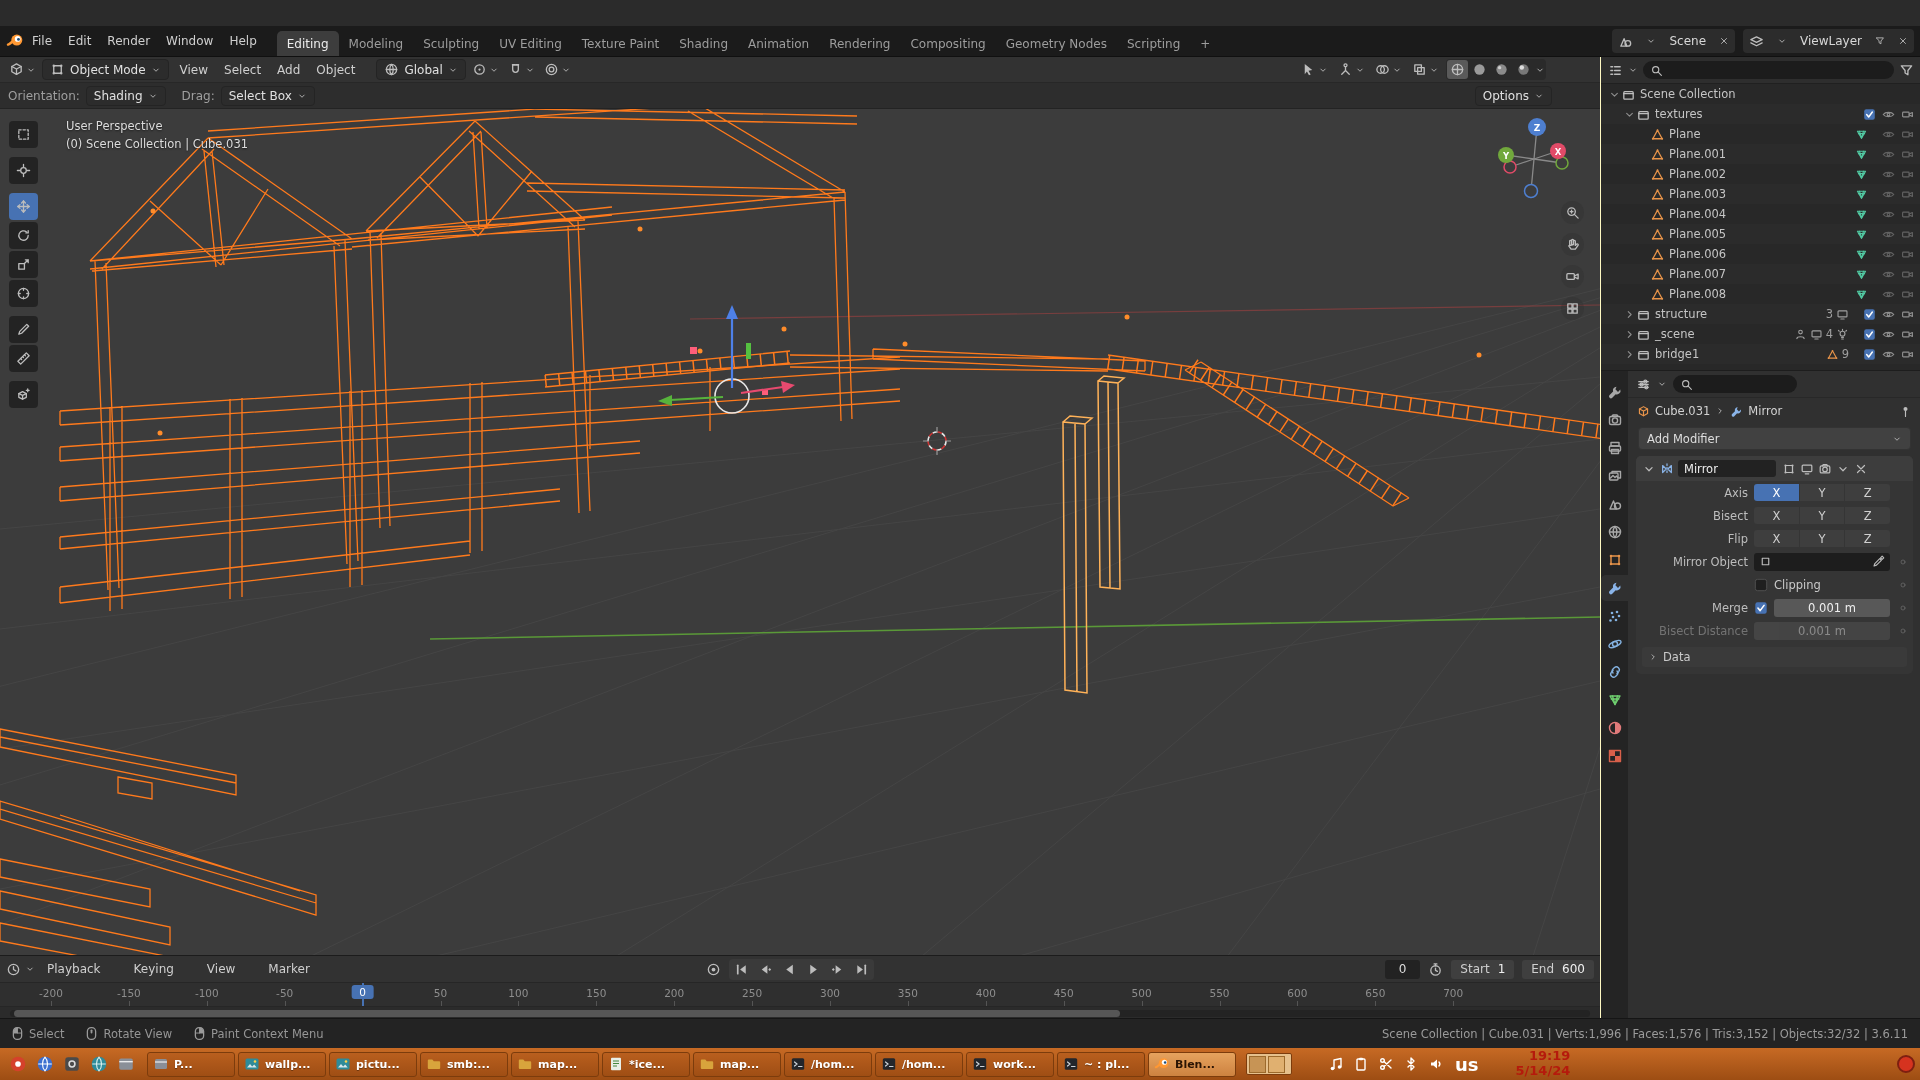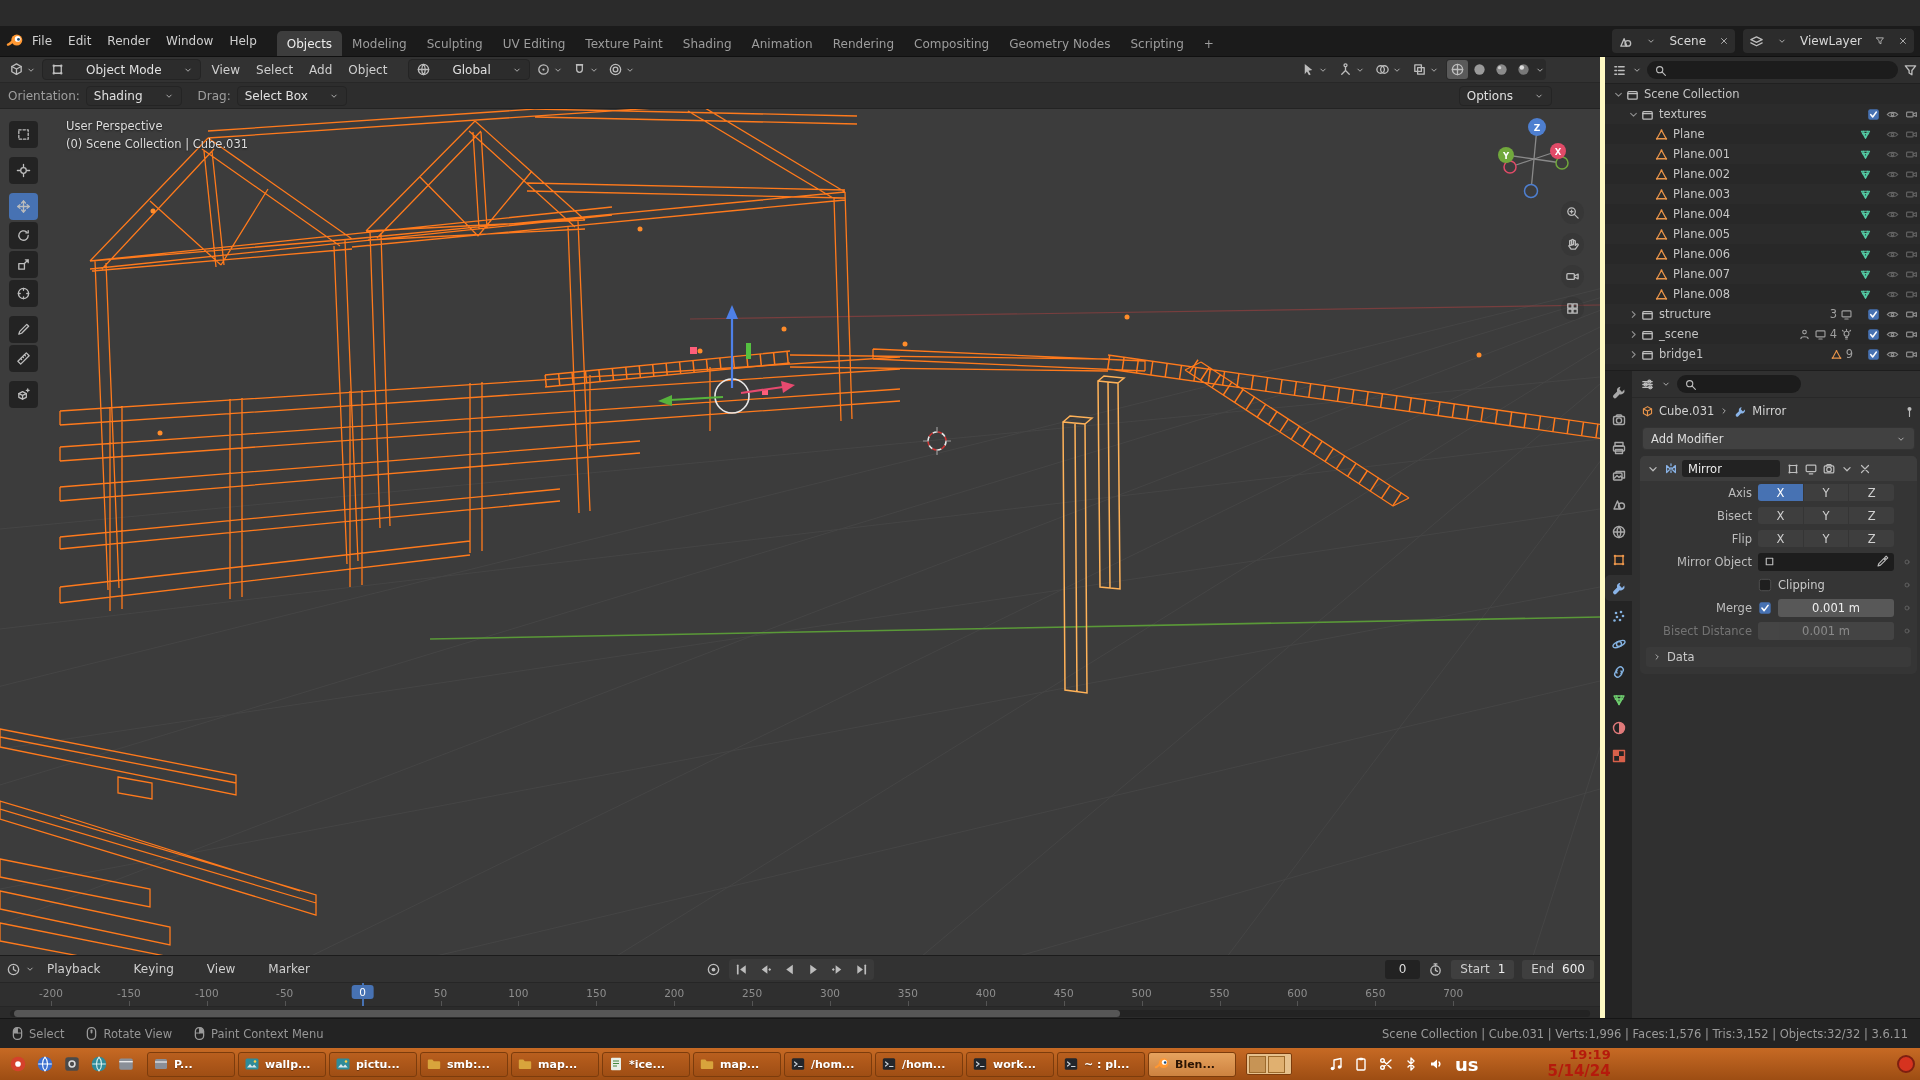--- a/index.html
+++ b/index.html
@@ -22,42 +22,42 @@
   .menu-item{padding:3px 8px;border-radius:3px;color:#cfcfcf;white-space:nowrap;}
   #ws-tabs{display:flex;margin-left:12px;height:100%;align-items:flex-end;}
   .ws-tab{padding:6px 10px 5px;color:#9d9d9d;border-radius:5px 5px 0 0;white-space:nowrap;}
   .ws-tab.active{background:#3d3d3d;color:#ececec;}
   #topbar-right{margin-left:auto;display:flex;align-items:center;gap:8px;}
   .tb-select{display:flex;align-items:center;gap:13px;background:#2c2c2c;border-radius:4px;padding:2px 6px;height:20px;color:#d8d8d8;}
 
   
   #vp-header1{position:absolute;left:0;top:57px;width:1600px;height:26px;background:#323232;border-bottom:1px solid #272727;display:flex;align-items:center;gap:3px;padding:0 6px;box-sizing:border-box;}
   #vp-header2{position:absolute;left:0;top:83px;width:1600px;height:26px;background:#2d2d2d;border-bottom:1px solid #232323;display:flex;align-items:center;gap:6px;padding:0 8px;box-sizing:border-box;color:#b5b5b5;}
-  .dd{display:inline-flex;align-items:center;gap:21px;background:#2c2c2c;border:1px solid #242424;border-radius:4px;padding:2px 7px;color:#e0e0e0;white-space:nowrap;}
+  .dd{display:inline-flex;align-items:center;gap:5px;background:#2c2c2c;border:1px solid #242424;border-radius:4px;padding:2px 7px;color:#e0e0e0;white-space:nowrap;}
   .hbtn{display:inline-flex;align-items:center;gap:2px;padding:2px 3px;border-radius:3px;color:#c8c8c8;}
   .hbtn.active{background:#5a5a5a;}
   .shading-group{display:inline-flex;background:#2a2a2a;border-radius:4px;padding:1px;align-items:center;gap:1px;}
   #vp-right-icons{margin-left:auto;display:flex;align-items:center;gap:4px;margin-right:48px;}
   #vp-h2-right{margin-left:auto;margin-right:40px;}
   .hdr-label{color:#9f9f9f;}
 
   
   #viewport{position:absolute;left:0;top:109px;width:1600px;height:846px;background:#3c3c3c;overflow:hidden;}
   #wire{position:absolute;left:0;top:0;}
   #vp-overlay{position:absolute;left:66px;top:8px;color:#dcdcdc;font-size:11.5px;line-height:18px;text-shadow:0 1px 2px rgba(0,0,0,.55);}
   #vp-toolbar{position:absolute;left:9px;top:12px;display:flex;flex-direction:column;gap:2px;}
   .tool-btn{width:29px;height:27px;border-radius:4px;background:rgba(34,34,34,.92);display:flex;align-items:center;justify-content:center;color:#d5d5d5;}
   .tool-btn.active{background:#4772b3;color:#fff;}
   .tool-btn.gap{margin-top:7px;}
   #vp-side-icons{position:absolute;right:16px;top:92px;display:flex;flex-direction:column;gap:9px;}
   .side-btn{width:23px;height:23px;border-radius:50%;display:flex;align-items:center;justify-content:center;color:#c3c3c3;background:rgba(45,45,45,.35);}
   .side-btn .ic{width:15px;height:15px;}
 
   
-  #right-col{position:absolute;left:1600px;top:57px;width:320px;height:961px;background:#2e2e2e;border-left:5px solid #fef9c3;box-sizing:border-box;}
+  #right-col{position:absolute;left:1600px;top:57px;width:320px;height:961px;background:#2e2e2e;border-left:1px solid #fef9c3;box-sizing:border-box;}
   #outliner{position:absolute;left:0;top:0;width:320px;height:313px;background:#282828;overflow:hidden;}
   .ol-header{height:26px;background:#2e2e2e;border-bottom:1px solid #202020;display:flex;align-items:center;gap:5px;padding:0 7px;}
   .ol-search{flex:1;height:18px;background:#1c1c1c;border-radius:9px;display:flex;align-items:center;gap:4px;padding:0 7px;color:#8a8a8a;}
   #ol-tree{font-size:11.5px;}
   .ol-row{height:20px;display:flex;align-items:center;padding:0 7px;color:#c5c5c5;white-space:nowrap;}
   .ol-row:nth-child(even){background:#2b2b2b;}
   .tri{width:13px;height:13px;color:#8d8d8d;flex:none;}
   .ol-label{margin-left:4px;}
   .ol-spacer{flex:1;}
   .ol-suffix{display:flex;align-items:center;gap:3px;color:#9f9f9f;margin-right:14px;}
@@ -127,21 +127,21 @@
   .task-btn.active{background:linear-gradient(180deg,#e6a35e,#cd8240);color:#2b1403;text-shadow:none;}
   .task-btn .ic{width:16px;height:16px;}
   .task-label{white-space:nowrap;overflow:hidden;}
   .pager{width:46px;height:22px;background:#e6c08c;border:1px solid #7c3c0c;border-radius:2px;margin:0 7px;display:flex;align-items:center;padding:2px;gap:2px;box-sizing:border-box;}
   .pager i{display:block;width:15px;height:15px;background:#c79455;border:1px solid #9c6a2c;}
   .tray{display:flex;align-items:center;gap:9px;margin-left:26px;}
   .tray .ic{width:16px;height:16px;color:#fff;}
   .kb{font-weight:bold;color:#fff;font-size:18px;margin-left:8px;}
   .clock{margin-left:34px;text-align:right;color:#b51a0c;font-weight:bold;line-height:1.15;}
   .clock .t{font-size:13px;}
-  .clock .d{font-size:15px;margin-left:32px;}
+  .clock .d{font-size:13px;}
   .alert-badge{margin-left:auto;width:18px;height:18px;border-radius:50%;background:#d6331f;border:2px solid #7e1f10;box-sizing:border-box;}
 </style>
 </head>
 <body>
 
 <div id="root">
 
 
   <div id="topbar">
     <span class="ic logo-ic" id="logo2">
@@ -153,21 +153,21 @@
         </svg>
       </span>
     <div id="topbar-menus" style="display:flex;">
         <span class="menu-item">File</span>
         <span class="menu-item">Edit</span>
         <span class="menu-item">Render</span>
         <span class="menu-item">Window</span>
         <span class="menu-item">Help</span>
       </div>
     <div id="ws-tabs">
-        <span class="ws-tab active">Objects</span>
+        <span class="ws-tab active">Editing</span>
         <span class="ws-tab">Modeling</span>
         <span class="ws-tab">Sculpting</span>
         <span class="ws-tab">UV Editing</span>
         <span class="ws-tab">Texture Paint</span>
         <span class="ws-tab">Shading</span>
         <span class="ws-tab">Animation</span>
         <span class="ws-tab">Rendering</span>
         <span class="ws-tab">Compositing</span>
         <span class="ws-tab">Geometry Nodes</span>
         <span class="ws-tab">Scripting</span>

